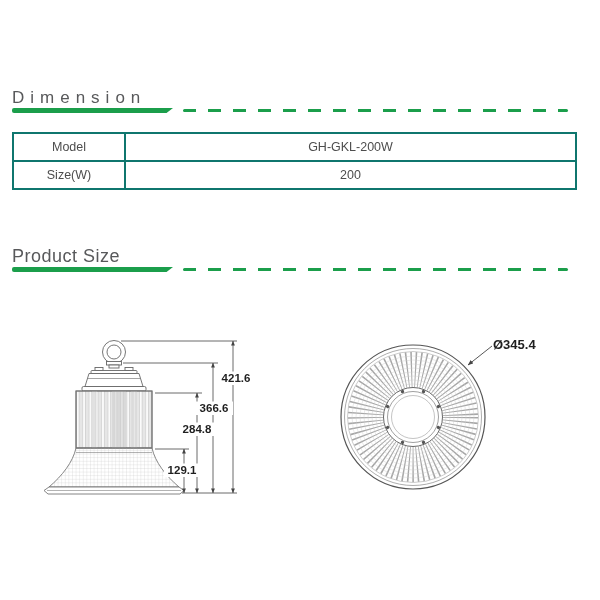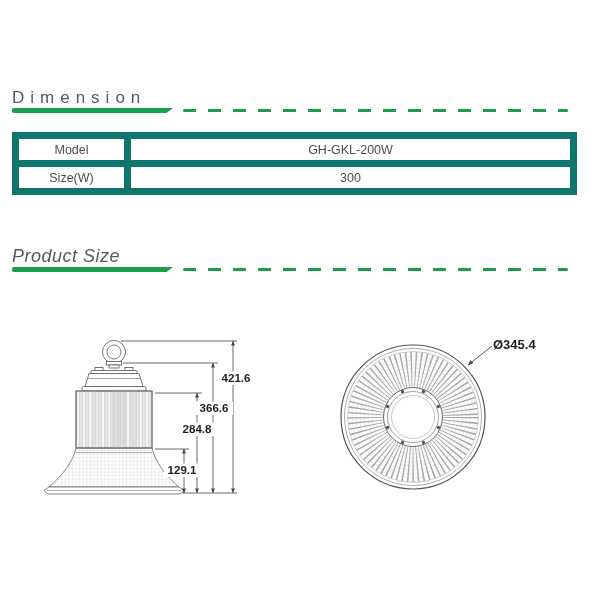--- a/index.html
+++ b/index.html
@@ -5,21 +5,21 @@
   * { margin: 0; padding: 0; box-sizing: border-box; }
   html, body { background: #ffffff; }
   body { font-family: "Liberation Sans", sans-serif; }
   .page { position: relative; width: 592px; height: 600px; background: #ffffff; overflow: hidden; }
 
   
   .sec-title {
     position: absolute; left: 12px; color: #58595b; font-weight: 400;
   }
   .sec-title.dimension { top: 88px; font-size: 17px; line-height: 20px; letter-spacing: 6px; }
-  .sec-title.product-size { top: 246px; font-size: 18px; line-height: 20px; letter-spacing: 0.5px; font-style: italic; }
+  .sec-title.product-size { top: 246px; font-size: 18px; line-height: 20px; letter-spacing: 0.5px; }
 
   .rule { position: absolute; left: 12px; width: 560px; height: 6px; }
   .rule .solid {
     position: absolute; left: 0; top: 0; width: 161px; height: 5px; background: #1b9e4b;
     clip-path: polygon(0 0, 100% 0, 96% 100%, 0 100%);
     border-radius: 2px 0 0 2px;
   }
   .rule .dashes {
     position: absolute; left: 171px; top: 1px; width: 385px; height: 3px;
     background: repeating-linear-gradient(90deg, #1b9e4b 0 13px, transparent 13px 25px);
@@ -27,21 +27,21 @@
   }
   .rule.r1 { top: 108px; }
   .rule.r2 { top: 267px; }
 
   
   table.spec {
     position: absolute; left: 12px; top: 132px; width: 565px;
     border-collapse: collapse; table-layout: fixed;
   }
   table.spec td {
-    border: 7px solid #0f766e; height: 28px; text-align: center;
+    border: 2px solid #0f766e; height: 28px; text-align: center;
     font-size: 12.5px; color: #4d4d4d; background: #ffffff;
   }
   table.spec td.lbl { width: 112px; }
 
   
   svg.drawings { position: absolute; left: 0; top: 320px; width: 600px; height: 240px; }
   svg text.dim { font-family: "Liberation Sans", sans-serif; font-size: 11.5px; font-weight: bold; fill: #1f1f1f; }
   svg text.dia { font-family: "Liberation Sans", sans-serif; font-size: 13px; font-weight: bold; fill: #1f1f1f; }
 </style>
 </head>
@@ -56,21 +56,21 @@
   </div>
 
   <table class="spec">
     <tbody>
       <tr>
         <td class="lbl">Model</td>
         <td>GH-GKL-200W</td>
       </tr>
       <tr>
         <td class="lbl">Size(W)</td>
-        <td>300</td>
+        <td>200</td>
       </tr>
     </tbody>
   </table>
 
   <h2 class="sec-title product-size">Product Size</h2>
   <div class="rule r2">
     <span class="solid"></span>
     <span class="dashes"></span>
   </div>
 

